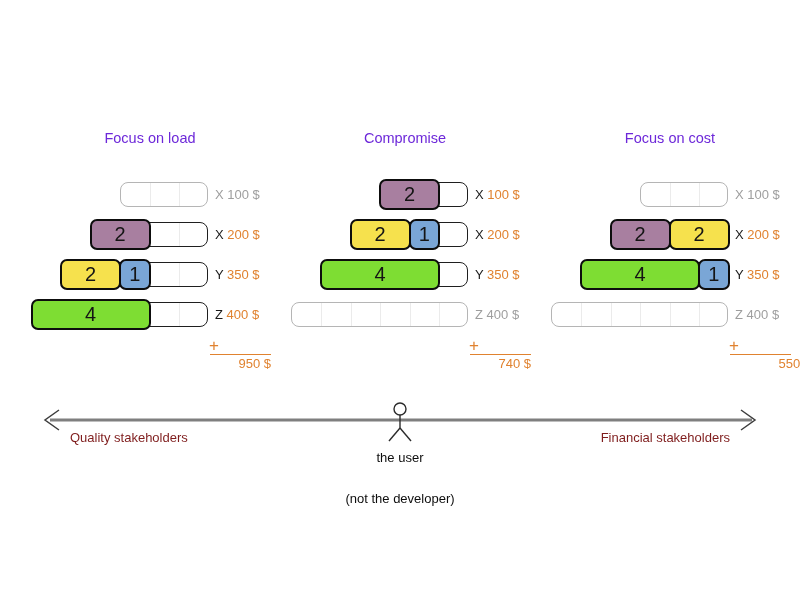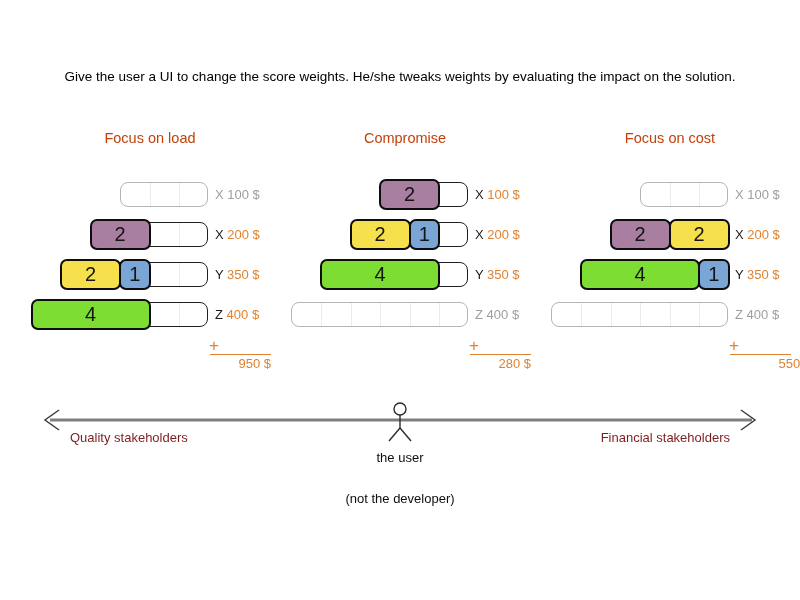--- a/index.html
+++ b/index.html
@@ -3,21 +3,21 @@
 <meta charset="utf-8">
 <style>
   html,body{margin:0;padding:0;background:#fff;}
   .canvas{position:relative;width:800px;height:600px;background:#ffffff;overflow:hidden;
           font-family:"Liberation Sans", sans-serif;color:#111;}
   .page-title{position:absolute;top:20px;left:0;width:800px;text-align:center;
               font-size:31px;font-weight:400;color:#000;}
   .page-subtitle{position:absolute;top:69px;left:0;width:800px;text-align:center;
               font-size:13.5px;color:#000;}
   .scenario-title{position:absolute;top:130px;transform:translateX(-50%);
-              font-size:14.5px;white-space:nowrap;color:#c2410c;}
+              font-size:14.5px;white-space:nowrap;color:#6d28d9;}
   .row-container{position:absolute;height:25px;background:#fff;border:1px solid #1f1f1f;
               border-radius:8px;box-sizing:border-box;}
   .row-container.empty{border-color:#b5b5b5;}
   .gridline{position:absolute;top:0;bottom:0;width:1px;background:#ebebeb;}
   .weight-block{position:absolute;top:-4px;height:31px;border:2px solid #0d0d0d;border-radius:7px;
               box-sizing:border-box;display:flex;align-items:center;justify-content:center;
               font-size:20px;color:#151515;}
   .row-label{position:absolute;height:25px;line-height:25px;font-size:13px;white-space:nowrap;}
   .row-label .axis-letter{color:#1a1a1a;}
   .row-label .cost{color:#e0822f;}
@@ -26,21 +26,20 @@
   .sum-line{position:absolute;width:61px;border-top:1.5px solid #e0822f;}
   .total-value{position:absolute;width:61px;text-align:right;font-size:13px;color:#e0822f;}
   .axis-svg{position:absolute;left:0;top:398px;}
   .footer-label{position:absolute;font-size:13px;color:#7f1d1d;white-space:nowrap;text-align:center;}
   .center-label{position:absolute;left:0;width:800px;text-align:center;font-size:13px;color:#0d0d0d;}
 </style>
 </head>
 <body>
 
 <div class="canvas">
-  <div class="page-subtitle">Give the user a UI to change the score weights. He/she tweaks weights by evaluating the impact on the solution.</div>
 
   <div id="diagram">
       <div class="scenario-title" style="left: 150px;">Focus on load</div>
       <div class="row-container empty" style="left: 119.5px; top: 182px; width: 88.5px;">
         <div class="gridline" style="left: 29px;"></div>
         <div class="gridline" style="left: 58.5px;"></div>
       </div>
       <div class="row-label gray" style="left: 215px; top: 182px;"><span class="axis-letter">X</span> <span class="cost">100 $</span></div>
       <div class="row-container" style="left: 90px; top: 222px; width: 118px;">
         <div class="gridline" style="left: 29px;"></div>
@@ -96,21 +95,21 @@
       <div class="row-container empty" style="left: 291px; top: 302px; width: 177px;">
         <div class="gridline" style="left: 29px;"></div>
         <div class="gridline" style="left: 58.5px;"></div>
         <div class="gridline" style="left: 88px;"></div>
         <div class="gridline" style="left: 117.5px;"></div>
         <div class="gridline" style="left: 147px;"></div>
       </div>
       <div class="row-label gray" style="left: 475px; top: 302px;"><span class="axis-letter">Z</span> <span class="cost">400 $</span></div>
       <div class="plus-sign" style="left: 469px; top: 336px;">+</div>
       <div class="sum-line" style="left: 470px; top: 354px;"></div>
-      <div class="total-value" style="left: 470px; top: 356px;">280 $</div>
+      <div class="total-value" style="left: 470px; top: 356px;">740 $</div>
       <div class="scenario-title" style="left: 670px;">Focus on cost</div>
       <div class="row-container empty" style="left: 639.5px; top: 182px; width: 88.5px;">
         <div class="gridline" style="left: 29px;"></div>
         <div class="gridline" style="left: 58.5px;"></div>
       </div>
       <div class="row-label gray" style="left: 735px; top: 182px;"><span class="axis-letter">X</span> <span class="cost">100 $</span></div>
       <div class="row-container" style="left: 610px; top: 222px; width: 118px;">
         <div class="gridline" style="left: 29px;"></div>
         <div class="gridline" style="left: 58.5px;"></div>
         <div class="gridline" style="left: 88px;"></div>

